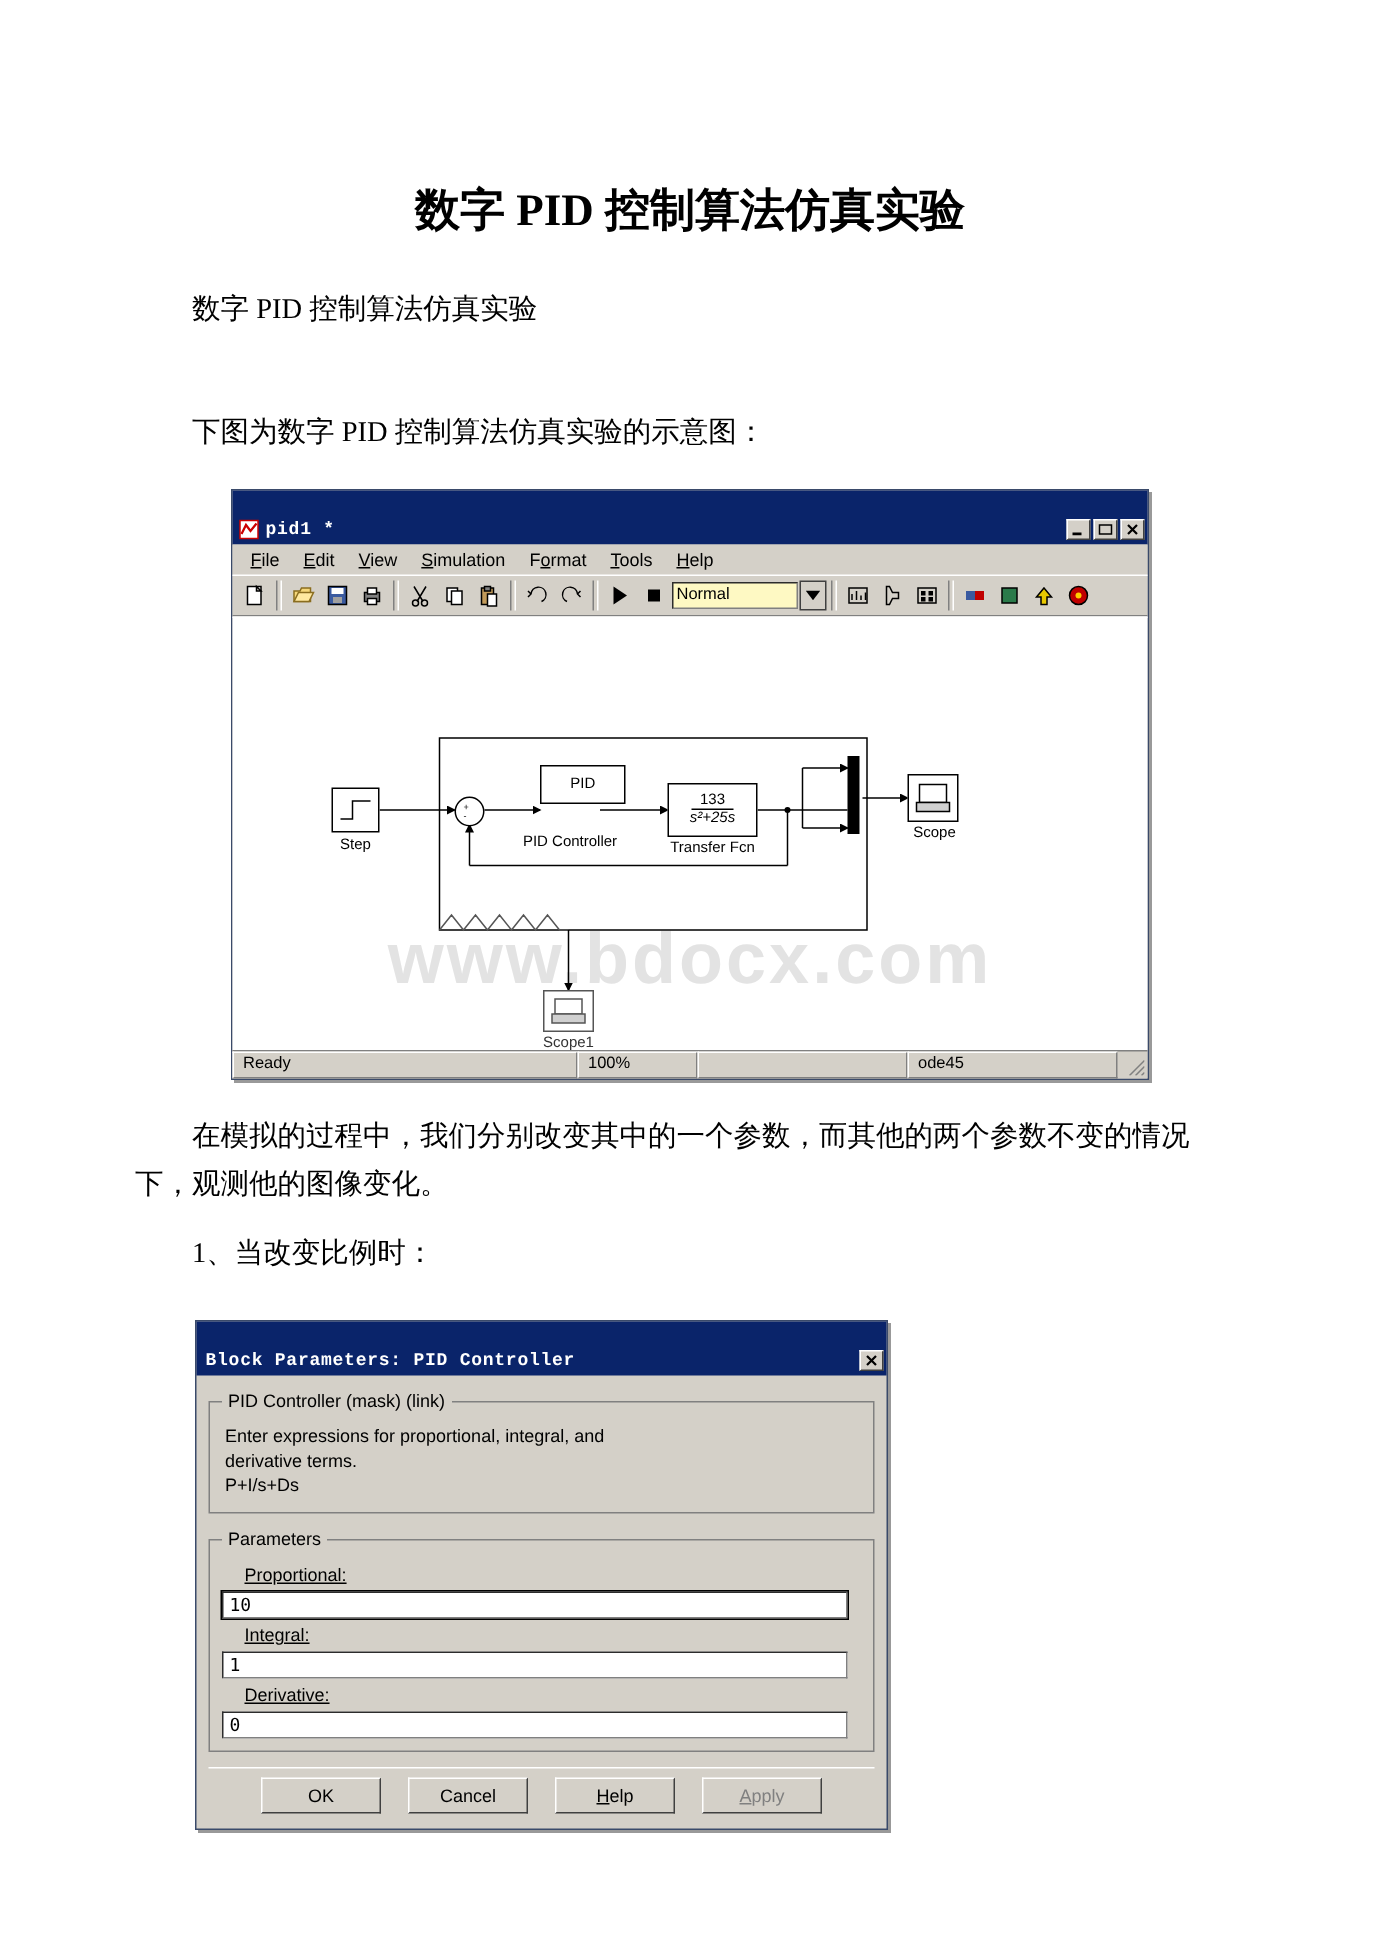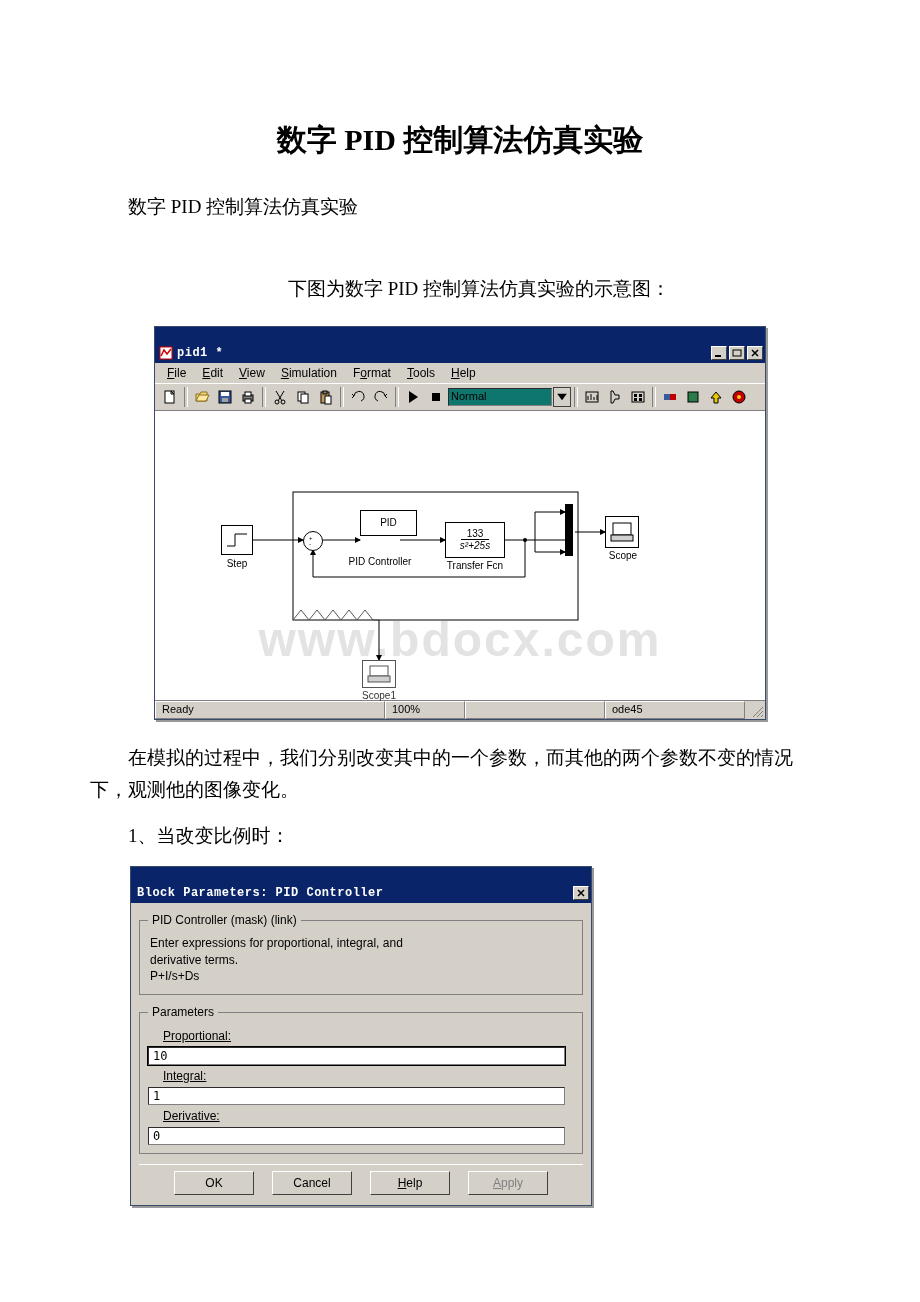--- a/index.html
+++ b/index.html
@@ -21,22 +21,22 @@
     text-align: center;
     margin: 0 0 30px 0;
   }
   .para {
     font-size: 19px;
     line-height: 1.7;
     margin: 10px 0;
     text-indent: 2em;
   }
   .para0 { text-indent: 2em; margin-bottom: 50px;}
-  .para1 { text-indent: 2em; margin: 30px 0 20px 0; text-align: center;}
-  .list-line { text-indent: 2em; margin: 14px 0 14px 0;}
+  .para1 { text-indent: 2em; margin: 30px 0 20px 0;}
+  .list-line { text-indent: 2em; margin: 14px 0 28px 0;}
 
   
   .win {
     width: 610px;
     margin: 0 auto 22px auto;
     border: 1px solid #3a4a6a;
     box-shadow: 2px 2px 0 #999;
     font-family: "MS Sans Serif", Tahoma, sans-serif;
     font-size: 12px;
     background: #d4d0c8;
@@ -110,23 +110,23 @@
   .tb svg { width: 16px; height: 16px; }
   .tb-sep {
     width: 2px;
     height: 20px;
     margin: 0 2px;
     border-left: 1px solid #808080;
     border-right: 1px solid #fff;
   }
   .tb-mode {
     height: 18px;
-    width: 104px;
+    width: 84px;
     border: 1px inset #808080;
-    background: #0f766e;
+    background: #fef9c3;
     padding: 1px 2px;
     font-size: 11px;
     box-sizing: border-box;
   }
   .tb-drop {
     width: 16px; height: 18px;
     border: 1px solid #404040;
     background: #d4d0c8;
     display: flex;
     align-items: center;

